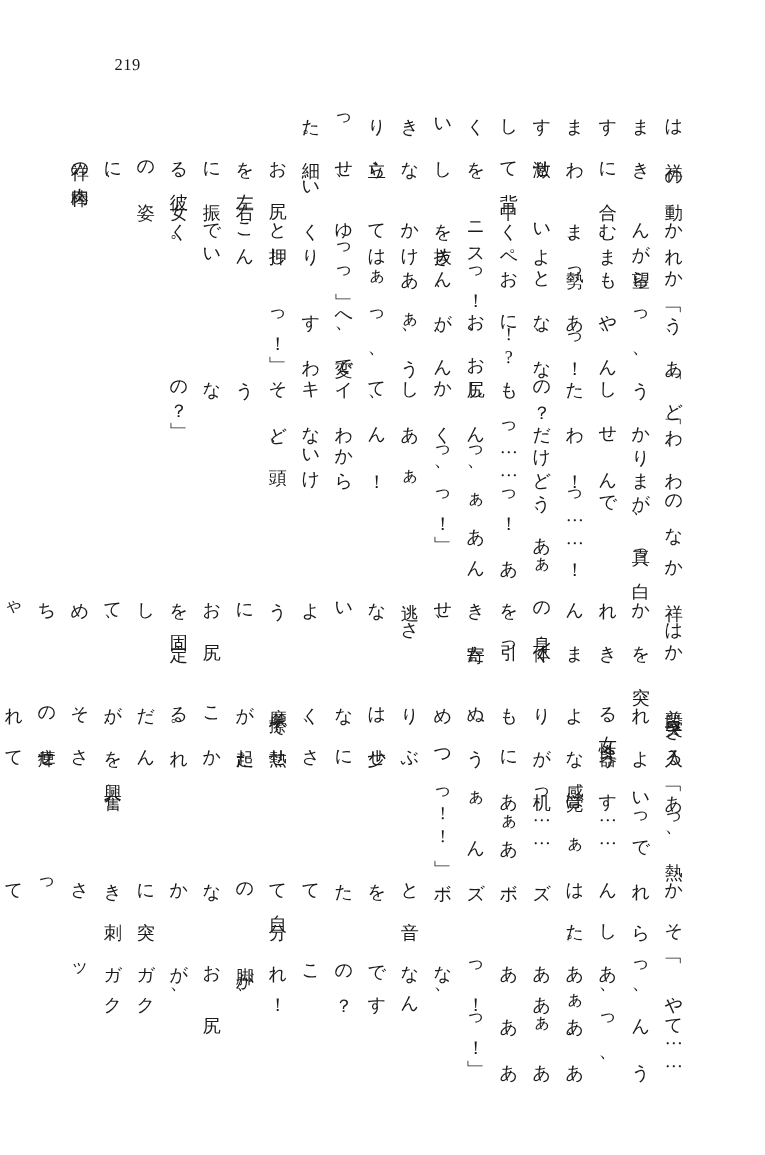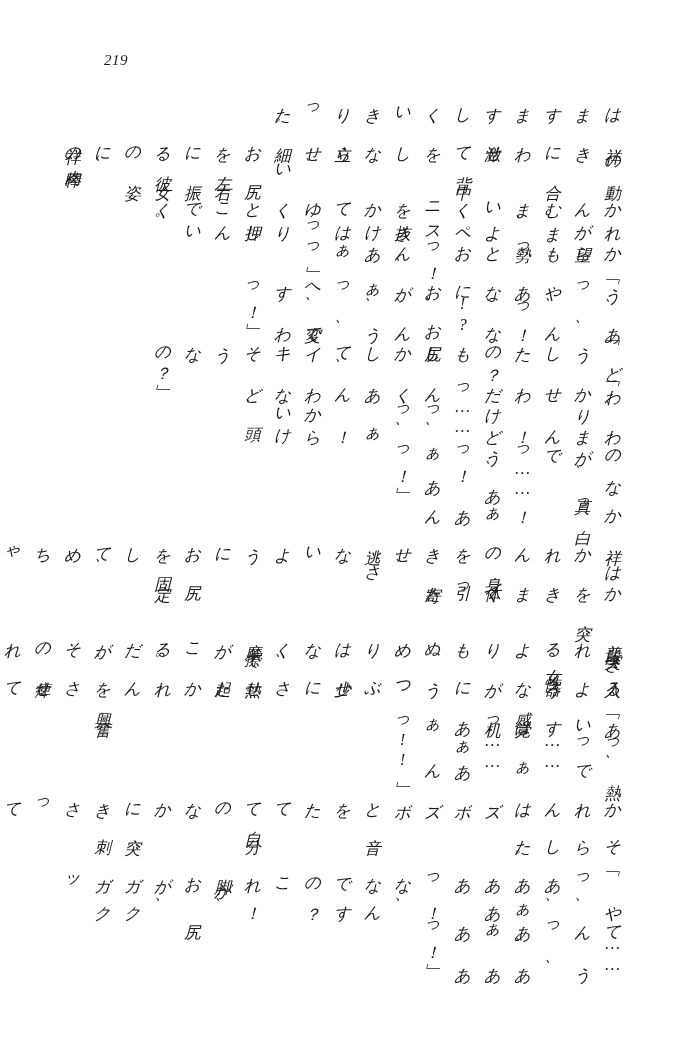--- a/index.html
+++ b/index.html
@@ -13,21 +13,20 @@
     font-family: "Liberation Serif", "DejaVu Serif", serif;
     color: #1a1a1a;
     overflow: hidden;
     position: relative;
   }
   .page {
     position: relative;
     width: 695px;
     height: 810px;
     box-sizing: border-box;
-    font-style: italic;
   }
   .page-number {
     position: absolute;
     top: 52px;
     left: 104px;
     font-size: 15px;
     letter-spacing: 0.5px;
     font-family: "Liberation Serif", "DejaVu Serif", serif;
     color: #1a1a1a;
   }

